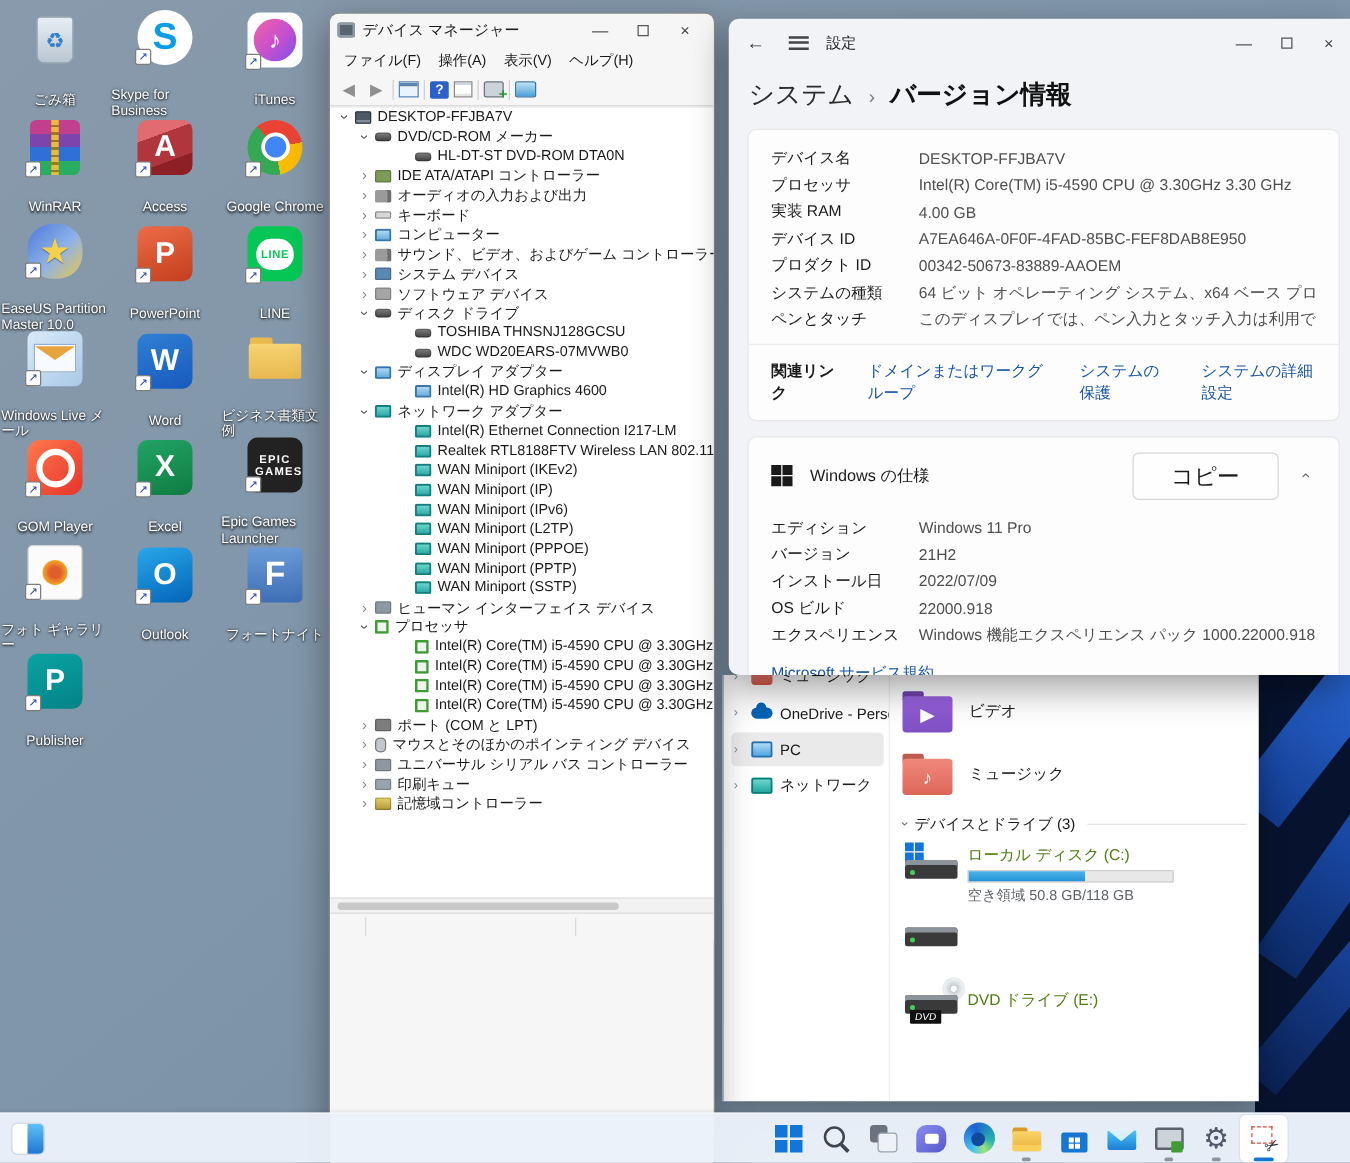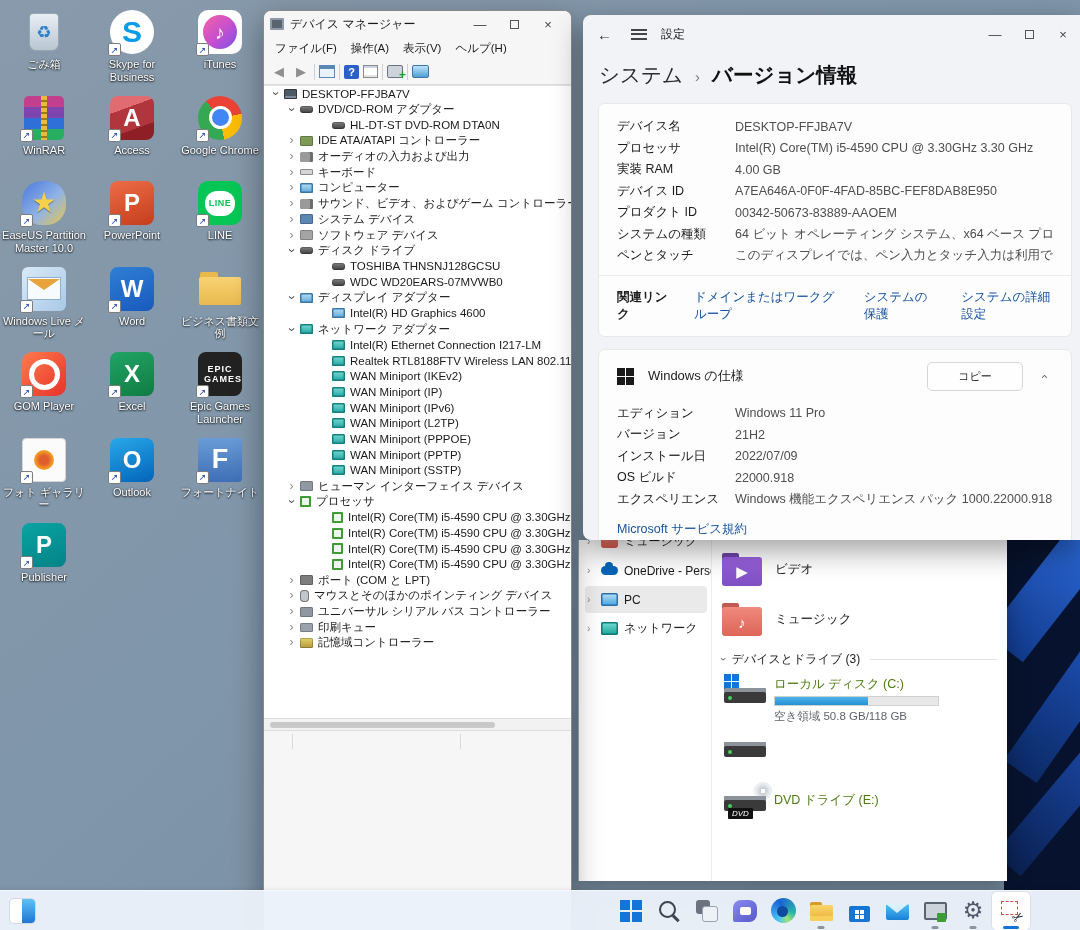--- a/index.html
+++ b/index.html
@@ -10,21 +10,21 @@
   
   .bloom{position:absolute;left:1004px;top:532px;width:76px;height:358px;background:#07132e;overflow:hidden;z-index:1}
   .bloom i{position:absolute;display:block}
   .bloom .r1{left:-30px;top:30px;width:160px;height:46px;background:linear-gradient(90deg,#123a8c,#2e6fe0);transform:rotate(-52deg)}
   .bloom .r2{left:-20px;top:150px;width:170px;height:40px;background:linear-gradient(90deg,#0c2a66,#1f55c0);transform:rotate(-55deg)}
   .bloom .r3{left:-25px;top:255px;width:160px;height:34px;background:linear-gradient(90deg,#0a2152,#1b49a8);transform:rotate(-50deg)}
 
   
   .icons{position:absolute;left:0;top:6px;display:grid;grid-template-columns:repeat(3,88px);grid-auto-rows:85.5px;z-index:2}
   .dicon{display:flex;flex-direction:column;align-items:center;padding-top:2px;cursor:default}
-  .dicon .lbl{margin-top:2px;font-size:11px;line-height:12.5px;color:#fff;text-align:center;max-width:86px;
+  .dicon .lbl{margin-top:18px;font-size:11px;line-height:12.5px;color:#fff;max-width:86px;
               text-shadow:0 1px 2px rgba(0,0,0,.85),0 0 2px rgba(0,0,0,.6)}
   .artwrap{position:relative;width:48px;height:48px;display:flex;align-items:center;justify-content:center}
   .art{width:44px;height:44px;position:relative;border-radius:8px;display:flex;align-items:center;justify-content:center;overflow:hidden}
   .glyph{font-weight:bold;color:#fff;font-size:24px;z-index:2;line-height:1}
   .badge{position:absolute;left:0;bottom:0;width:13px;height:13px;background:#fff;border:1px solid #7d7d7d;border-radius:2px;
          display:flex;align-items:center;justify-content:center;font-size:9px;color:#1c3fad;z-index:3}
   .badge::before{content:"\2197"}
   .art.recycle{background:linear-gradient(#e8eef5,#b9c6d2);border-radius:4px 4px 7px 7px;width:30px;height:38px;border:1px solid #98a6b2}
   .art.recycle .glyph{color:#2f7fc9;font-size:17px}
   .art.skype{background:#fff;border-radius:50%}
@@ -132,21 +132,21 @@
   .srow{display:flex;height:21.5px;align-items:center;font-size:12.5px}
   .srow .k{width:118px;color:#1b1b1b;flex:none}
   .srow .v{color:#4e4e4e;white-space:nowrap;overflow:hidden}
   .relrow{border-top:1px solid #ececec;padding:13px 18px;display:flex;gap:26px;font-size:12.5px;align-items:center}
   .relrow .k{color:#1b1b1b;font-weight:bold}
   .relrow a{color:#1753a3;text-decoration:none}
   .wshead{display:flex;align-items:center;padding:12px 12px 6px 18px}
   .wlogo{width:17px;height:17px;margin-right:14px;position:relative}
   .wlogo::before{content:"";position:absolute;width:8px;height:8px;background:#1a1a1a;box-shadow:9px 0 0 #1a1a1a,0 9px 0 #1a1a1a,9px 9px 0 #1a1a1a}
   .wshead .t{font-size:13px;color:#1b1b1b}
-  .copybtn{margin-left:auto;background:#fefefe;border:1px solid #d6d6d6;border-radius:5px;padding:6px 30px;font-size:11px;color:#1b1b1b}
+  .copybtn{margin-left:auto;background:#fefefe;border:1px solid #d6d6d6;border-radius:5px;padding:6px 30px;font-size:18px;color:#1b1b1b}
   .chev{margin:0 14px 0 18px;color:#5f5f5f;display:inline-block;transform:rotate(-90deg);font-size:13px}
   .wsrows{padding:6px 18px 6px 18px}
   .wslinks{padding:2px 18px 14px 18px;font-size:12.5px}
   .wslinks div{padding:3px 0;color:#1753a3}
 
   
   #explorer{left:578px;top:540px;width:429px;height:341px;z-index:5;background:#fff;border-left:1px solid #98a8bb;
             box-shadow:0 8px 22px rgba(0,0,0,.3);border-radius:0;overflow:hidden;display:flex}
   .nav{width:133px;padding:2px 4px 0 6px;overflow:hidden;border-right:1px solid #eee}
   .nrow{display:flex;align-items:center;height:27px;margin:2px 0;border-radius:4px;font-size:12px;color:#1a1a1a;padding-left:2px;white-space:nowrap}
@@ -461,21 +461,21 @@
 
       <div class="trow ind0">
         <span class="twisty open"></span>
         <span class="ticon computer"></span>
         <span class="tlabel">DESKTOP-FFJBA7V</span>
       </div>
 
       <div class="trow ind1">
         <span class="twisty open"></span>
         <span class="ticon dvd"></span>
-        <span class="tlabel">DVD/CD-ROM アダプター</span>
+        <span class="tlabel">DVD/CD-ROM メーカー</span>
       </div>
 
       <div class="trow ind2">
         <span class="twisty leaf"></span>
         <span class="ticon dvddrive"></span>
         <span class="tlabel">HL-DT-ST DVD-ROM DTA0N</span>
       </div>
 
       <div class="trow ind1">
         <span class="twisty closed"></span>

